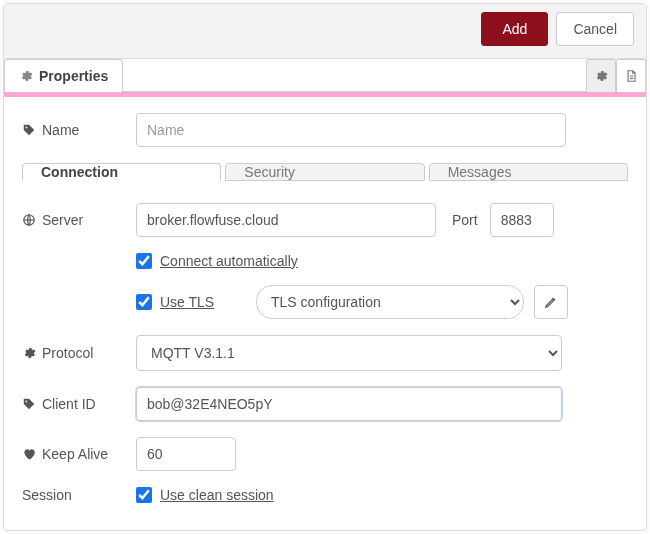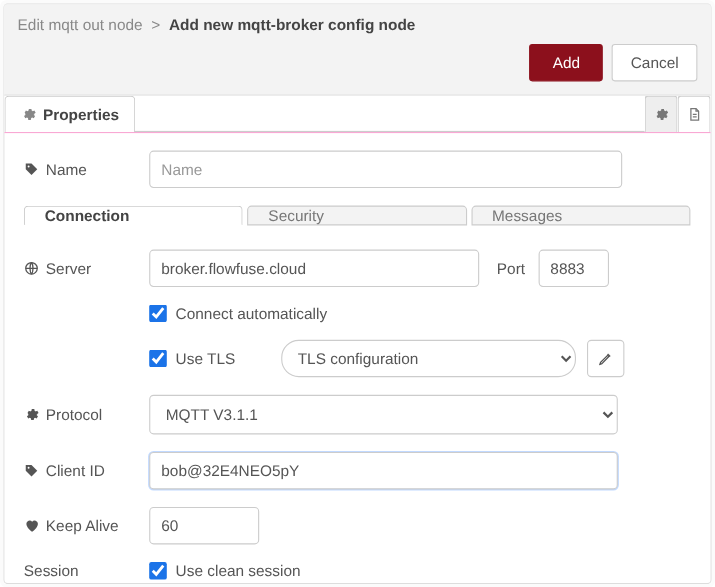--- a/index.html
+++ b/index.html
@@ -51,21 +51,21 @@
   }
   .btn-primary {
     background: #8c101c;
     border-color: #8c101c;
     color: #fff;
     padding: 8px 20px;
   }
   .tabrow {
     display: flex;
     align-items: stretch;
-    border-bottom: 1px solid #f9a8d4;
+    border-bottom: 5px solid #f9a8d4;
     background: #fff;
   }
   .tab {
     padding: 8px 14px;
     border: 1px solid #ccc;
     border-bottom: none;
     background: #fff;
     display: flex;
     align-items: center;
     gap: 6px;
@@ -142,21 +142,21 @@
     font-weight:600;
     border-bottom:1px solid #fff;
   }
   .srv-input { width:300px; }
   .port-label { color:#555; margin-left:6px; margin-right:2px;}
   .port-input { width:64px;}
   .checkbox {
     width:16px; height:16px;
     accent-color:#1b73e8;
   }
-  .checkbox-wrap { display:flex; align-items:flex-start; gap:8px; color:#555;}
+  .checkbox-wrap { display:flex; align-items:flex-start; gap:8px; color:#555;text-decoration:underline;}
   .tls-select {
     border:1px solid #ccc;
     border-radius:16px;
     padding:7px 10px;
     width:268px;
     font-size:14px;
     color:#555;
     background:#fff;
   }
   .edit-btn {
@@ -183,25 +183,20 @@
     box-shadow: 0 0 0 1px rgba(100,160,255,0.4);
   }
   .keep-input { width:100px;}
   svg { display:block; }
 </style>
 </head>
 <body>
 
 <div class="outer">
   <div class="header">
-    <div class="breadcrumb">
-      <span>Edit mqtt out node</span>
-      <span class="sep">&gt;</span>
-      <span class="current">Add new mqtt-broker config node</span>
-    </div>
     <div class="actions">
       <button class="btn btn-primary">Add</button>
       <button class="btn">Cancel</button>
     </div>
   </div>
 
   <div class="tabrow">
     <div class="tab">
       <span class="icon">
         <svg viewBox="0 0 24 24" width="14" height="14" fill="#888">

